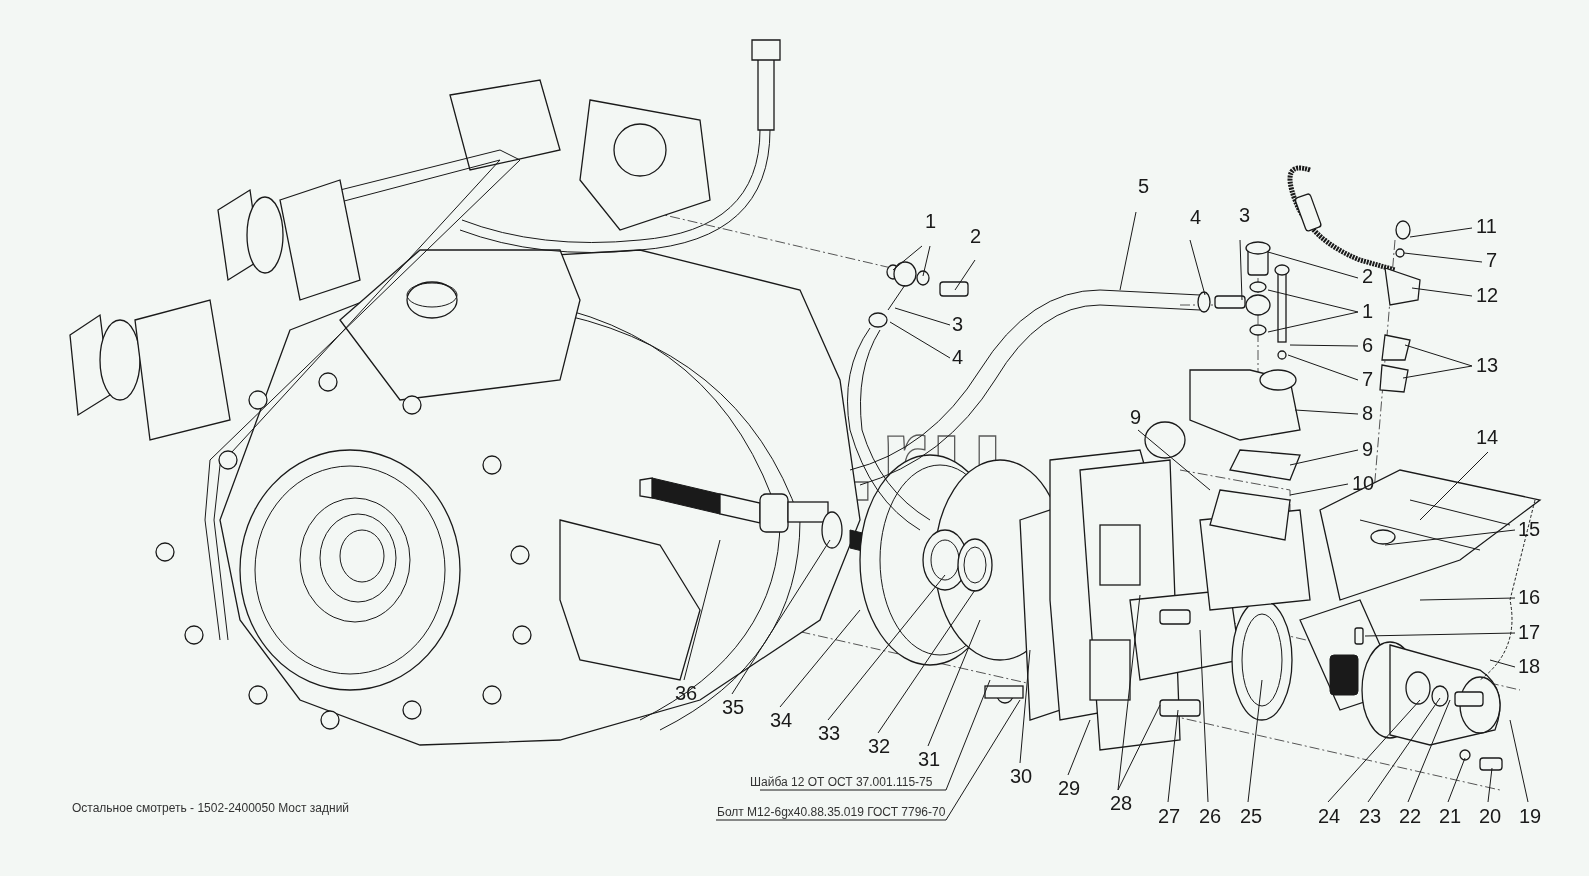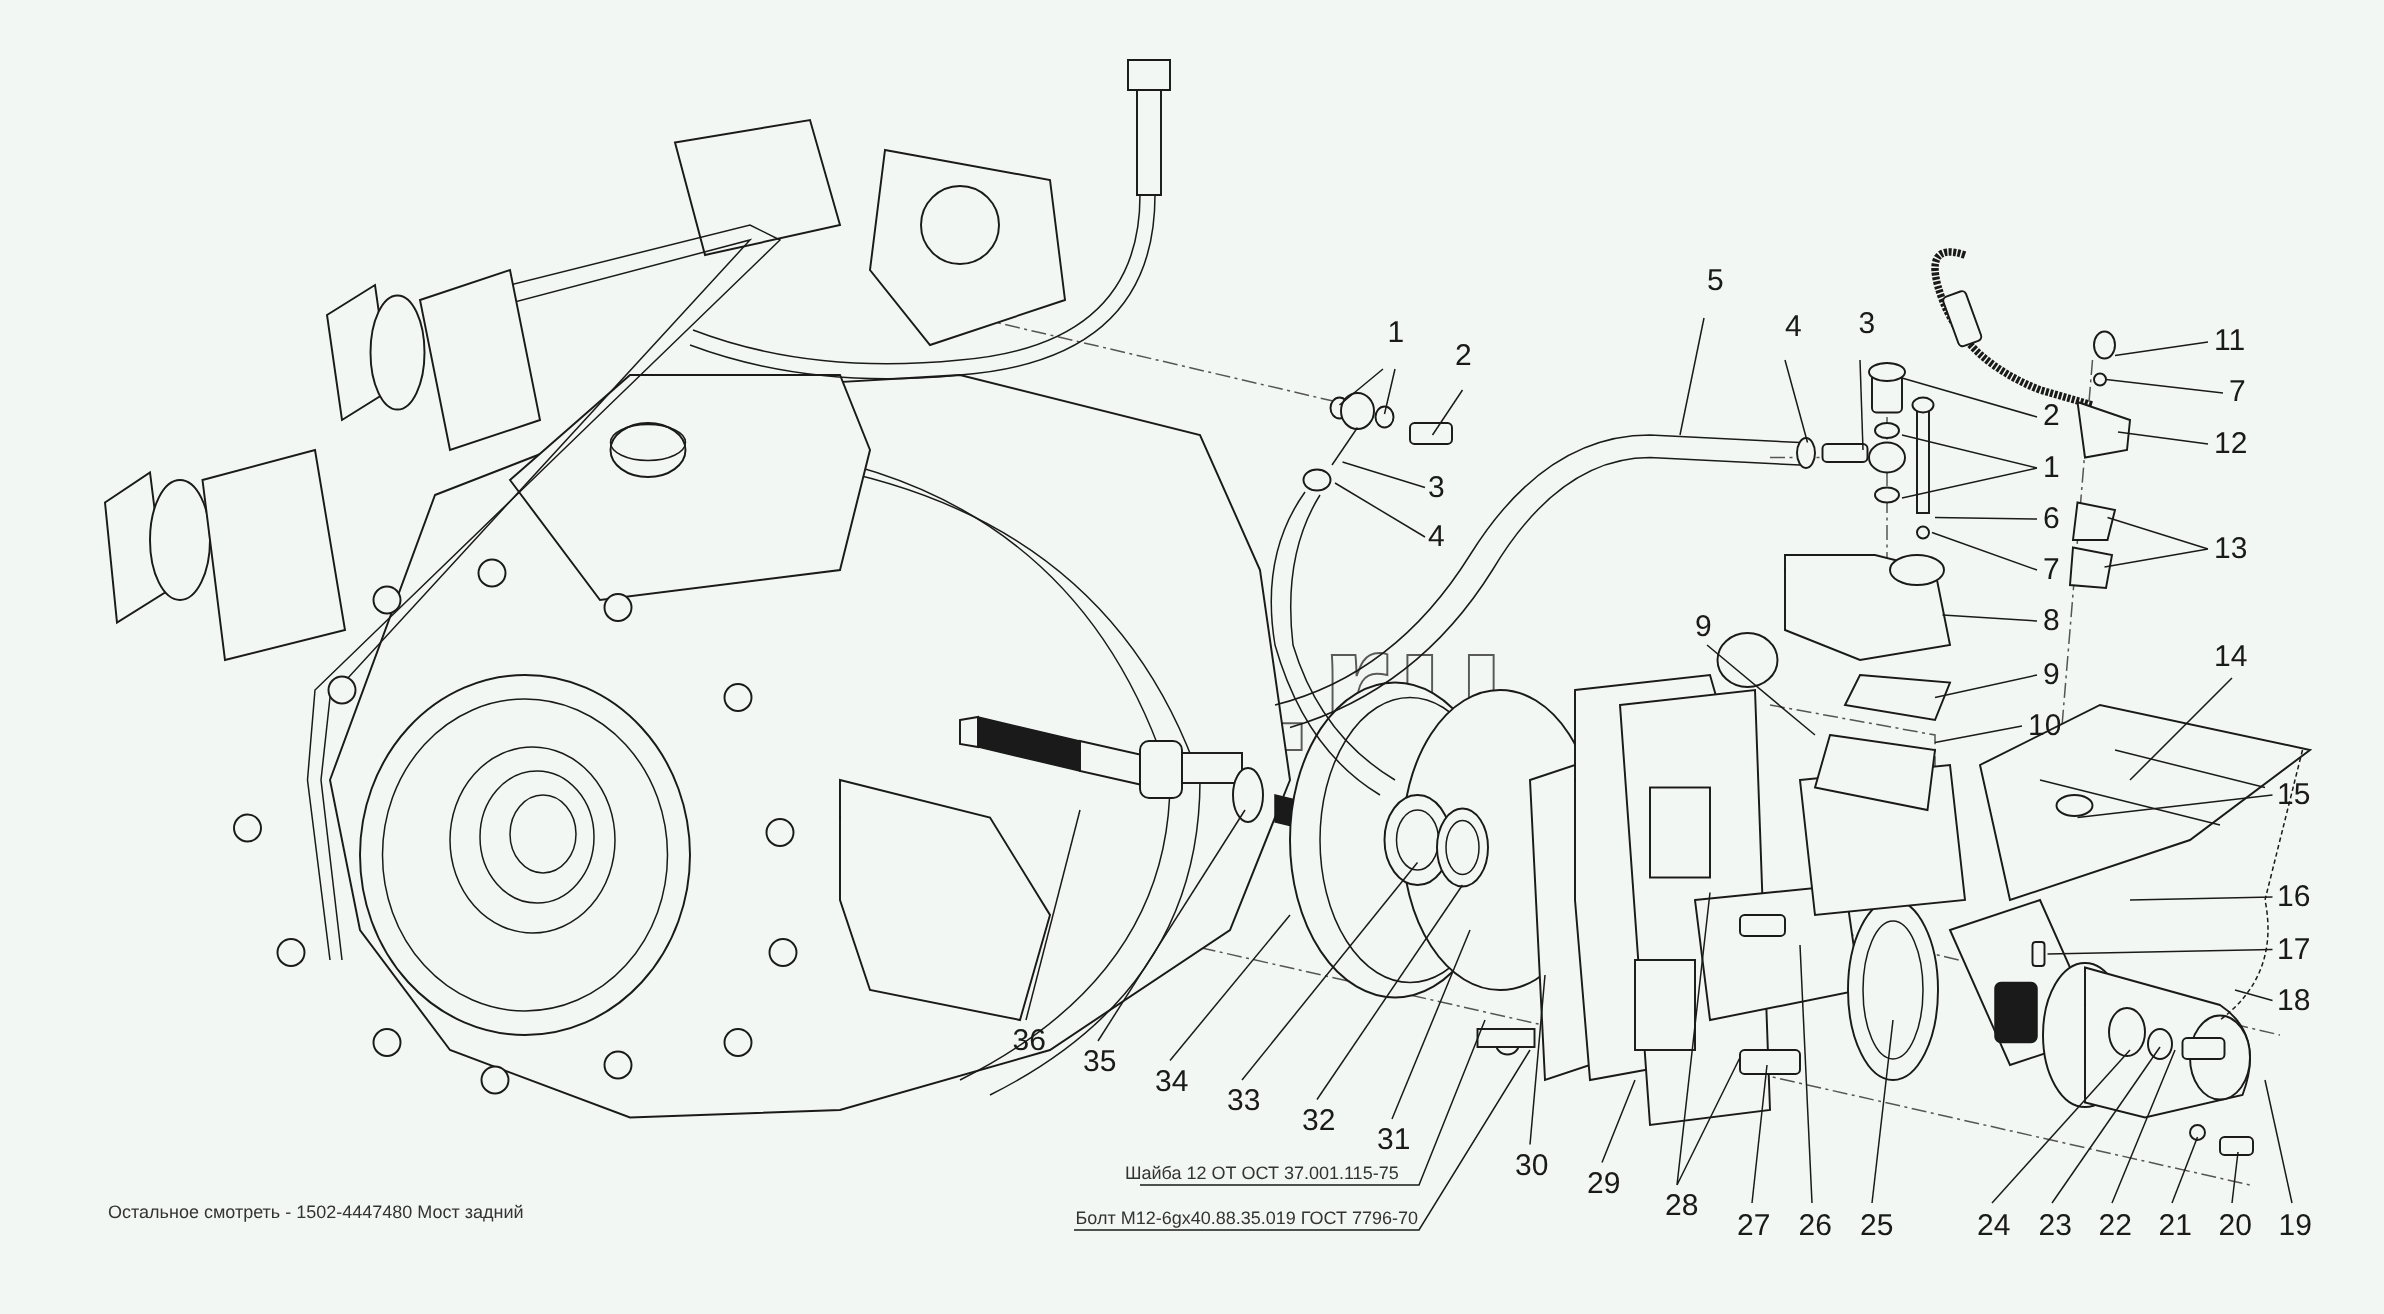--- a/index.html
+++ b/index.html
@@ -285,14 +285,14 @@
       </g>
 
   <g>
     <text class="note" x="750" y="786">Шайба 12 ОТ ОСТ 37.001.115-75</text>
     <path class="leader" d="M760 790 L946 790 L990 680"></path>
     <text class="note" x="717" y="816">Болт М12-6gх40.88.35.019 ГОСТ 7796-70</text>
     <path class="leader" d="M716 820 L946 820 L1020 700"></path>
   </g>
 </svg>
 
-<div class="footer-note">Остальное смотреть - 1502-4447480 Мост задний</div>
+<div class="footer-note">Остальное смотреть - 1502-2400050 Мост задний</div>
 </div>
 
 </body></html>

